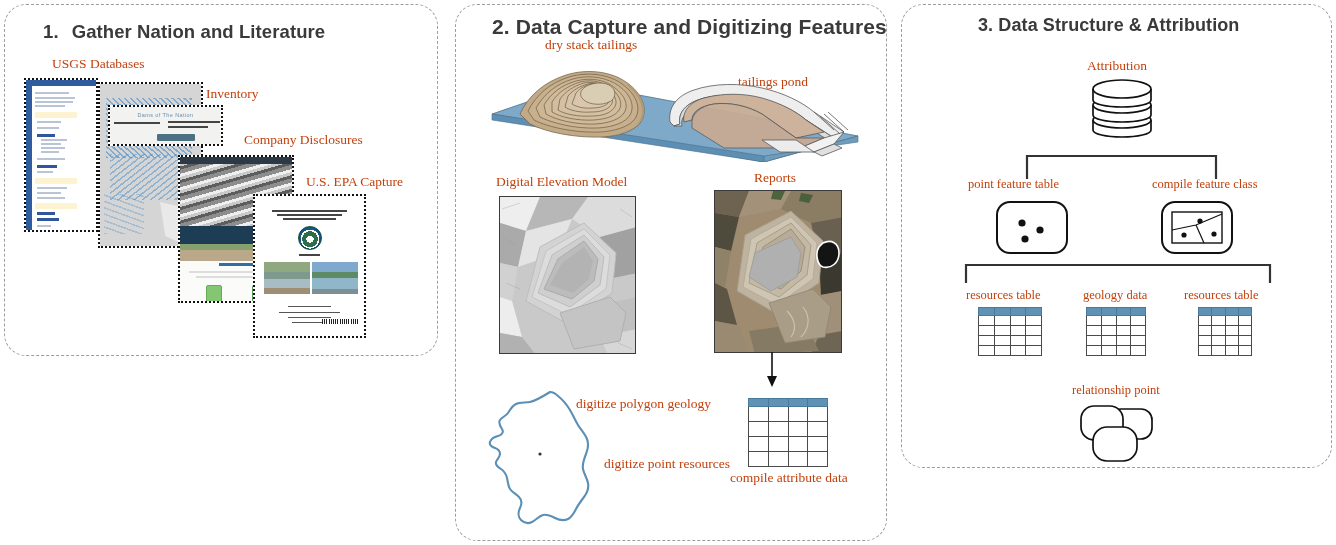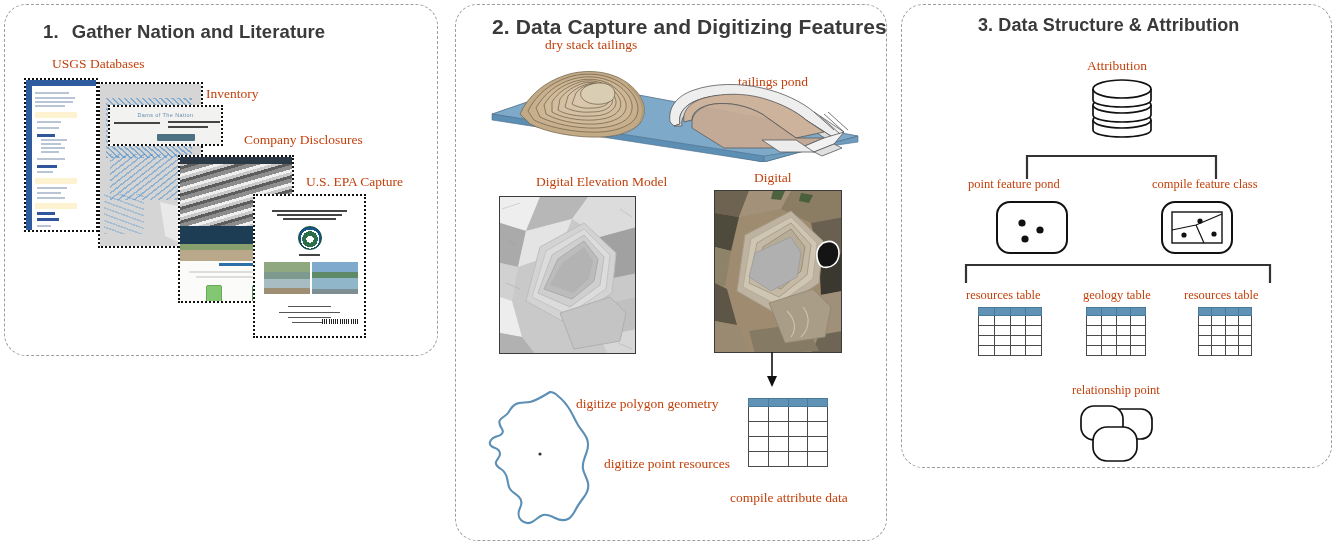--- a/index.html
+++ b/index.html
@@ -249,25 +249,25 @@
 
 <div class="panel" id="panel-2">
   <div class="panel-title" id="title-2" style="left:36px; top:10px;">
     <span>2.</span>
     <span>Data Capture and Digitizing Features</span>
   </div>
 </div>
 
 <div class="lbl" style="left:545px; top:37px;">dry stack tailings</div>
 <div class="lbl" style="left:692px; top:74px;margin-left:46px;">tailings pond</div>
-<div class="lbl" style="left:536px; top:174px;">Digital Elevation Model</div>
-<div class="lbl" style="left:754px; top:170px;">Digital</div>
-<div class="lbl" style="left:576px; top:396px;">digitize polygon geometry</div>
+<div class="lbl" style="left:496px; top:174px;">Digital Elevation Model</div>
+<div class="lbl" style="left:754px; top:170px;">Reports</div>
+<div class="lbl" style="left:576px; top:396px;">digitize polygon geology</div>
 <div class="lbl" style="left:604px; top:456px;">digitize point resources</div>
-<div class="lbl" style="left:730px; top:470px;margin-top:20px;">compile attribute data</div>
+<div class="lbl" style="left:730px; top:470px;">compile attribute data</div>
 
 <svg id="tailings-svg" width="400" height="110" viewBox="0 0 400 110">
 
   <polygon points="30,62 118,32 396,84 302,110" fill="#7fa9c9" stroke="#4f6f88" stroke-width="0.8"></polygon>
   <polygon points="30,62 30,68 302,110 302,104" fill="#5d8fb4" stroke="#4f6f88" stroke-width="0.6"></polygon>
   <polygon points="302,110 302,104 396,90 396,84" fill="#6e9cbd" stroke="#4f6f88" stroke-width="0.6"></polygon>
 
   <g stroke="#6b5c44" stroke-width="0.7" fill="#c2aa86">
     <path d="M58,62 C66,44 82,30 104,23 C126,16 150,20 164,30 C180,41 186,56 180,68
              C176,77 160,84 140,85 C112,86 84,80 68,72 Z"></path>
@@ -452,24 +452,24 @@
   </table>
 
 <div class="panel" id="panel-3">
   <div class="panel-title" id="title-3" style="left:76px; top:10px;">
     <span>3.</span>
     <span>Data Structure &amp; Attribution</span>
   </div>
 </div>
 
 <div class="lbl" style="left:1087px; top:58px;">Attribution</div>
-<div class="lbl lbl-sm" style="left:968px; top:177px; font-size:12.5px;">point feature pond</div>
+<div class="lbl lbl-sm" style="left:968px; top:177px; font-size:12.5px;">point feature table</div>
 <div class="lbl lbl-sm" style="left:1152px; top:177px; font-size:12.5px;">compile feature class</div>
 <div class="lbl lbl-sm" style="left:966px; top:288px; font-size:12.5px;">resources table</div>
-<div class="lbl lbl-sm" style="left:1083px; top:288px; font-size:12.5px;">geology table</div>
+<div class="lbl lbl-sm" style="left:1083px; top:288px; font-size:12.5px;">geology data</div>
 <div class="lbl lbl-sm" style="left:1184px; top:288px; font-size:12.5px;">resources table</div>
 <div class="lbl lbl-sm" style="left:1072px; top:383px; font-size:12.5px;">relationship point</div>
 
 <svg id="gdb-svg" width="66" height="62" viewBox="0 0 66 62">
   <g fill="#ffffff" stroke="#111" stroke-width="1.7">
     <path d="M4,44 L4,54 C4,58 17,61 33,61 C49,61 62,58 62,54 L62,44"></path>
     <ellipse cx="33" cy="44" rx="29" ry="8"></ellipse>
     <path d="M4,29 L4,39 C4,43 17,46 33,46 C49,46 62,43 62,39 L62,29"></path>
     <ellipse cx="33" cy="29" rx="29" ry="8"></ellipse>
     <path d="M4,13 L4,24 C4,28 17,31 33,31 C49,31 62,28 62,24 L62,13"></path>

